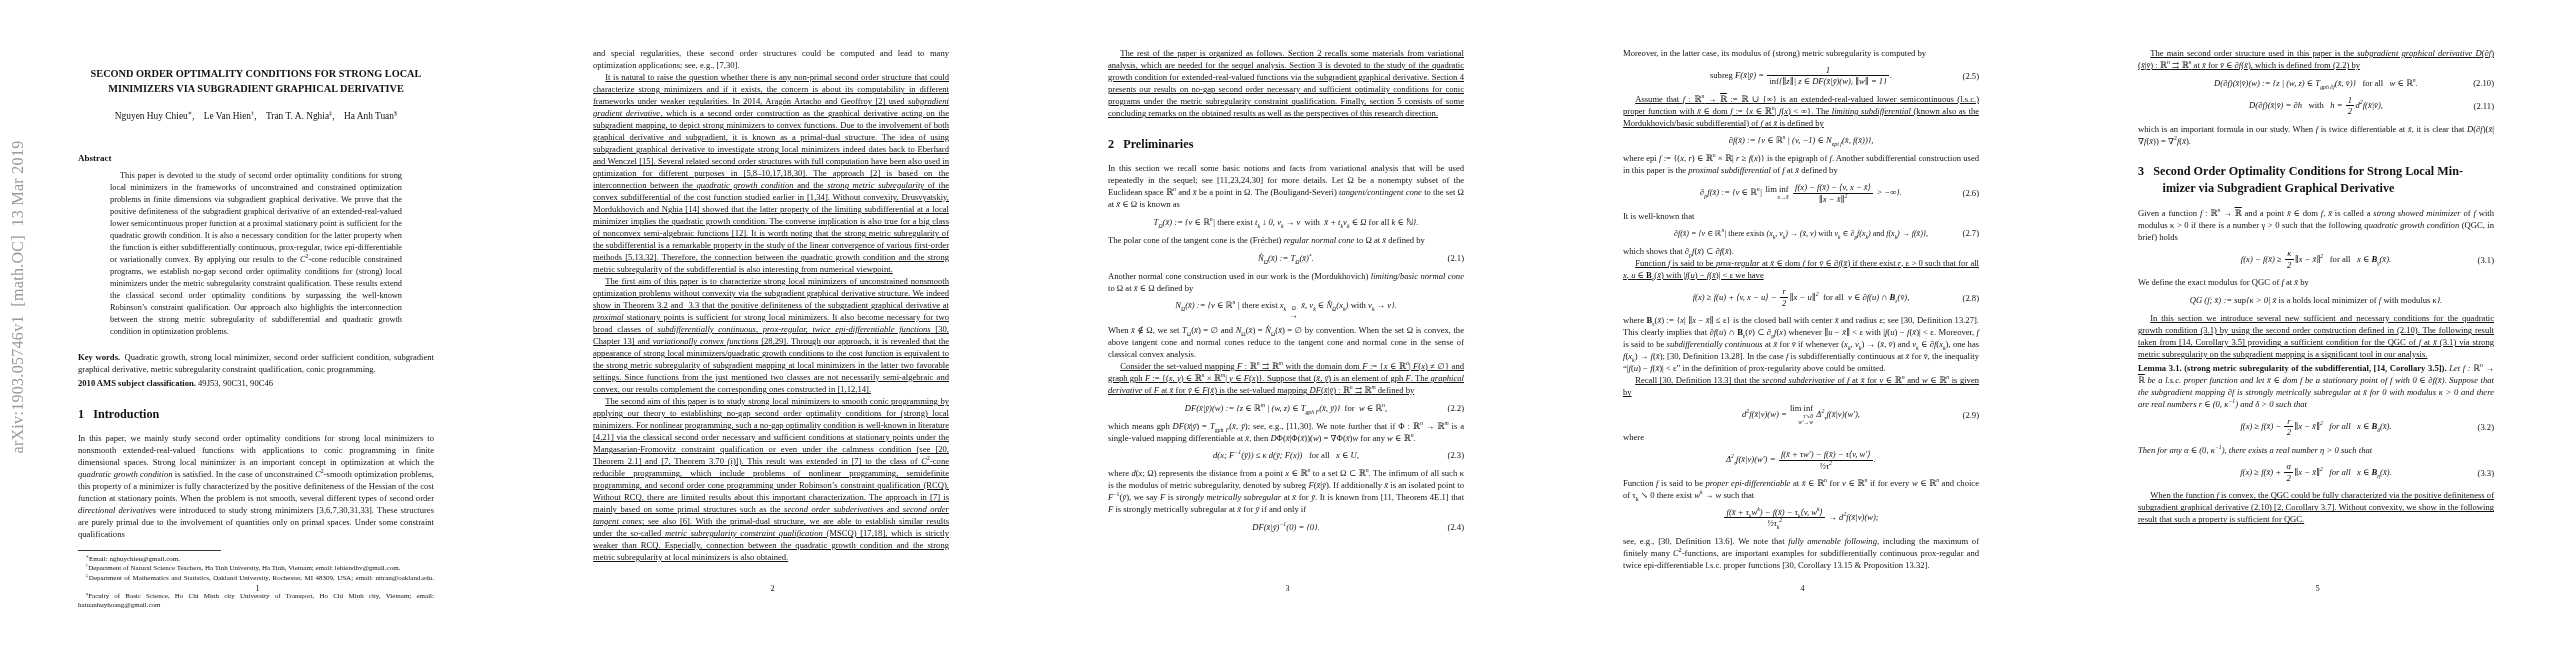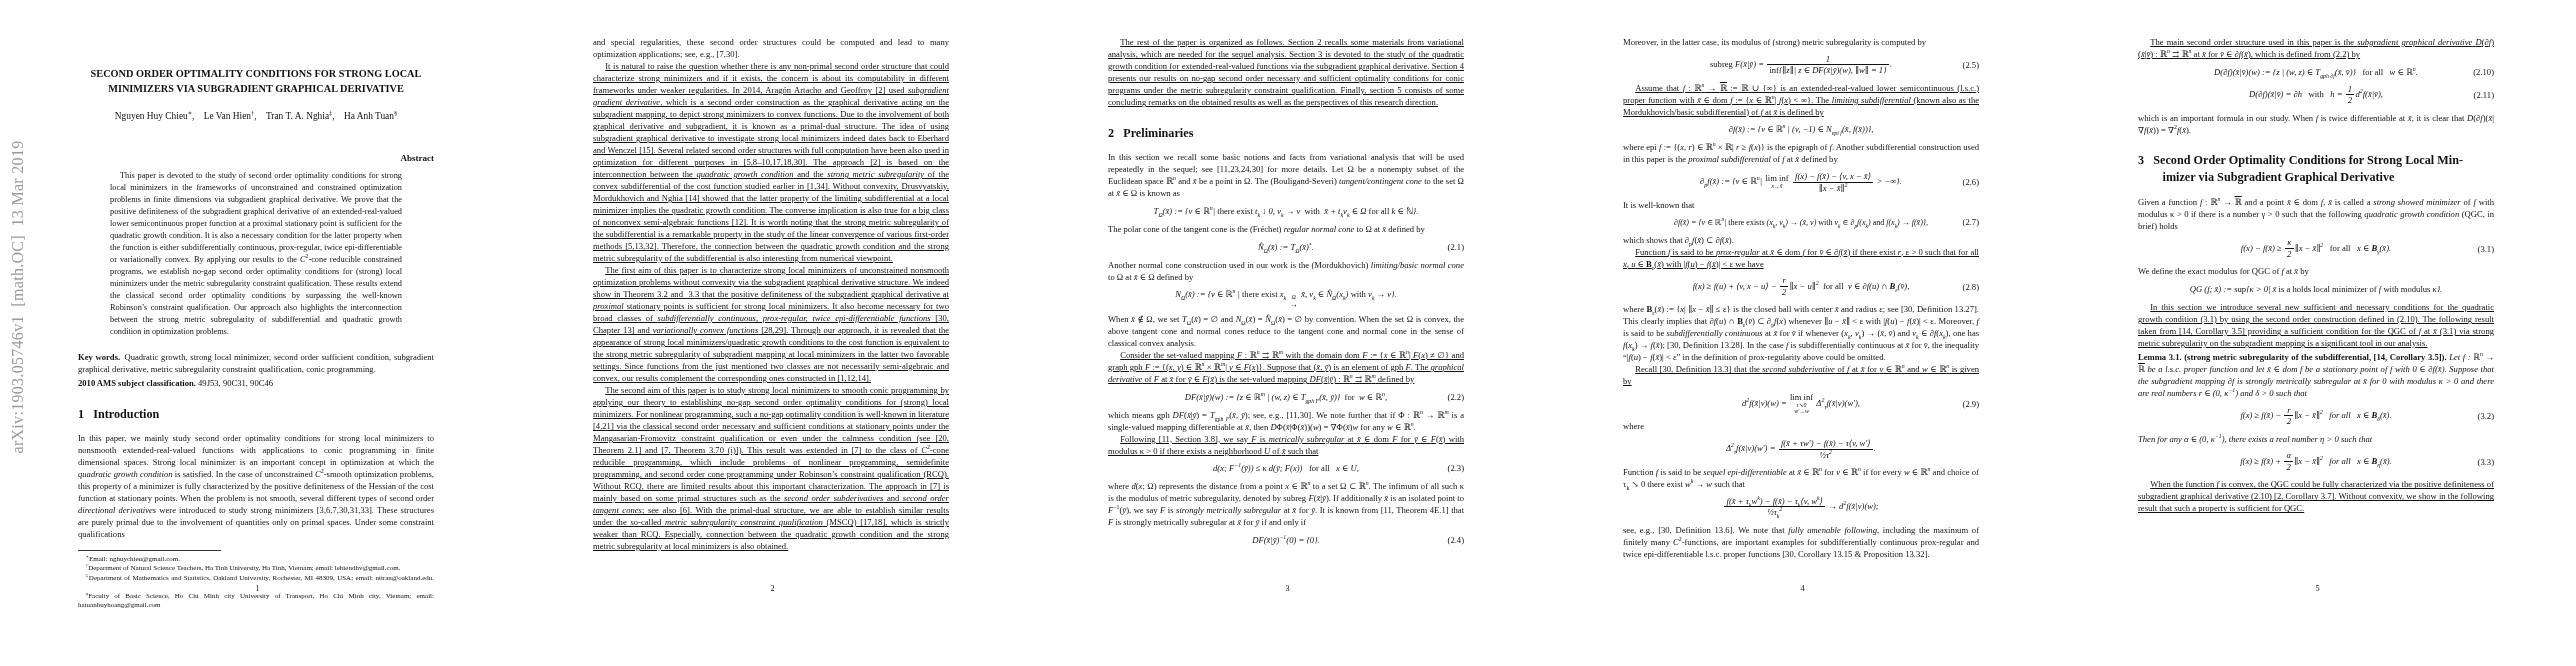--- a/index.html
+++ b/index.html
@@ -1,37 +1,37 @@
 <!DOCTYPE html>
 <html style="font-size:9px"><head>
 <meta charset="utf-8">
 <style>
   html,body{margin:0;padding:0;background:#ffffff;}
   body{width:2576px;height:667px;overflow:hidden;
        font-family:"Liberation Serif","DejaVu Serif","DejaVu Sans",serif;color:#111;}
   #pages{display:flex;flex-direction:row;width:2576px;height:667px;}
   .sheet{position:relative;width:515px;height:667px;background:#fff;overflow:hidden;flex:0 0 auto;}
-  .content{position:absolute;left:78px;width:356px;top:36px;}
+  .content{position:absolute;left:78px;width:356px;top:47px;}
   .p1 .content{top:67px;}
   .title{text-align:center;font-weight:bold;font-size:10.3px;line-height:14.5px;margin:0 0 14.5px 0;}
   .authors{text-align:center;font-size:9.4px;margin:0 0 32px 0;}
-  .abs-head{text-align:right;font-weight:bold;font-size:9px;margin:0 0 7.2px 0;}
+  .abs-head{text-align:left;font-weight:bold;font-size:9px;margin:0 0 7.2px 0;}
   .abstract{margin:0 32px 13.3px 32px;font-size:8.3px;line-height:12px;text-align:justify;text-indent:10px;}
   .par{font-size:8.6px;line-height:12px;text-align:justify;margin:0;}
   .par.ind{text-indent:12.2px;text-decoration:underline;}
   .par.kw{margin-top:2px;}
   .sec-head{font-size:12.2px;font-weight:bold;margin:16.7px 0 10px 0;padding-left:24.5px;text-indent:-24.5px;line-height:16.7px;}
   .eqrow{position:relative;text-align:center;font-style:italic;font-size:8.6px;margin:5.6px 0;line-height:1.45;}
   .eqrow.tight{font-size:8px;}
   .eqrow .rm,.tag{font-style:normal;}
   .tag{position:absolute;right:0;top:50%;transform:translateY(-50%);font-size:8.6px;}
   .fr{display:inline-flex;flex-direction:column;vertical-align:middle;text-align:center;margin:0 1.1px;line-height:1.25;}
   .fr .a{display:block;border-bottom:0.6px solid #111;padding:0 2.2px;}
   .fr .b{display:block;padding:0 2.2px;text-align:center;}
-  .lum{display:inline-flex;flex-direction:column;vertical-align:middle;text-align:center;line-height:1.05;margin:0 1.1px;}
+  .lum{display:inline-flex;flex-direction:column;vertical-align:middle;text-align:right;line-height:1.05;margin:0 1.1px;}
   .lum .un{font-size:5.8px;line-height:1.1;}
   .oa{display:inline-flex;flex-direction:column;vertical-align:-1.7px;text-align:center;line-height:.8;margin:0 1.1px;}
   .oa .t{font-size:5.6px;line-height:1;}
   .ol{text-decoration:overline;}
   sup,sub{font-size:68%;line-height:0;}
   .fnrule{border:none;border-top:0.8px solid #333;width:143px;margin:10px 0 3.9px 0;}
   .footnote{font-size:7px;line-height:9.2px;text-align:justify;margin:0;text-indent:7.8px;}
   .pageno{position:absolute;top:584px;left:0;width:100%;text-align:center;font-size:8.3px;background:#fff;}
   .wm{position:absolute;left:-138px;top:286px;width:316px;height:22px;color:#9a9a9a;
       font-size:16px;letter-spacing:0.3px;white-space:pre;text-align:center;
@@ -81,21 +81,20 @@
         <div class="eqrow"><span class="eqbody">N̂<sub>Ω</sub>(x̄) := T<sub>Ω</sub>(x̄)<sup>∘</sup>.</span><span class="tag">(2.1)</span></div>
         <p class="par">Another normal cone construction used in our work is the (Mordukhovich) <i>limiting/basic normal cone</i> to Ω at <i>x̄</i> ∈ Ω defined by</p>
         <div class="eqrow"><span class="eqbody">N<sub>Ω</sub>(x̄) := {v ∈ ℝ<sup>n</sup> | <span class="rm">there exist</span> x<sub>k</sub> <span class="oa">
               <span class="t">Ω</span>
               <span>→</span>
             </span> x̄, v<sub>k</sub> ∈ N̂<sub>Ω</sub>(x<sub>k</sub>) <span class="rm">with</span> v<sub>k</sub> → v}.</span></div>
         <p class="par">When <i>x̄</i> ∉ Ω, we set <i>T</i><sub>Ω</sub>(<i>x̄</i>) = ∅ and <i>N</i><sub>Ω</sub>(<i>x̄</i>) = <i>N̂</i><sub>Ω</sub>(<i>x̄</i>) = ∅ by convention. When the set Ω is convex, the above tangent cone and normal cones reduce to the tangent cone and normal cone in the sense of classical convex analysis.</p>
         <p class="par ind">Consider the set-valued mapping <i>F</i> : ℝ<sup><i>n</i></sup> ⇉ ℝ<sup><i>m</i></sup> with the domain dom <i>F</i> := {<i>x</i> ∈ ℝ<sup><i>n</i></sup>| <i>F</i>(<i>x</i>) ≠ ∅} and graph gph <i>F</i> := {(<i>x</i>, <i>y</i>) ∈ ℝ<sup><i>n</i></sup> × ℝ<sup><i>m</i></sup>| <i>y</i> ∈ <i>F</i>(<i>x</i>)}. Suppose that (<i>x̄</i>, <i>ȳ</i>) is an element of gph <i>F</i>. The <i>graphical derivative</i> of <i>F</i> at <i>x̄</i> for <i>ȳ</i> ∈ <i>F</i>(<i>x̄</i>) is the set-valued mapping <i>DF</i>(<i>x̄</i>|<i>ȳ</i>) : ℝ<sup><i>n</i></sup> ⇉ ℝ<sup><i>m</i></sup> defined by</p>
         <div class="eqrow"><span class="eqbody">DF(x̄|ȳ)(w) := {z ∈ ℝ<sup>m</sup> | (w, z) ∈ T<sub>gph F</sub>(x̄, ȳ)} &nbsp;<span class="rm">for</span>&nbsp; w ∈ ℝ<sup>n</sup>,</span><span class="tag">(2.2)</span></div>
         <p class="par">which means gph <i>DF</i>(<i>x̄</i>|<i>ȳ</i>) = <i>T</i><sub>gph <i>F</i></sub>(<i>x̄</i>, <i>ȳ</i>); see, e.g., [11,30]. We note further that if Φ : ℝ<sup><i>n</i></sup> → ℝ<sup><i>m</i></sup> is a single-valued mapping differentiable at <i>x̄</i>, then <i>D</i>Φ(<i>x̄</i>|Φ(<i>x̄</i>))(<i>w</i>) = ∇Φ(<i>x̄</i>)<i>w</i> for any <i>w</i> ∈ ℝ<sup><i>n</i></sup>.</p>
-        <p class="par ind">Following [11, Section 3.8], we say <i>F</i> is <i>metrically subregular</i> at <i>x̄</i> ∈ dom <i>F</i> for <i>ȳ</i> ∈ <i>F</i>(<i>x̄</i>) with modulus κ &gt; 0 if there exists a neighborhood <i>U</i> of <i>x̄</i> such that</p>
         <div class="eqrow"><span class="eqbody">d(x; F<sup>−1</sup>(ȳ)) ≤ κ d(ȳ; F(x)) &nbsp;&nbsp;<span class="rm">for all</span>&nbsp;&nbsp; x ∈ U,</span><span class="tag">(2.3)</span></div>
         <p class="par">where <i>d</i>(<i>x</i>; Ω) represents the distance from a point <i>x</i> ∈ ℝ<sup><i>n</i></sup> to a set Ω ⊂ ℝ<sup><i>n</i></sup>. The infimum of all such κ is the modulus of metric subregularity, denoted by subreg <i>F</i>(<i>x̄</i>|<i>ȳ</i>). If additionally <i>x̄</i> is an isolated point to <i>F</i><sup>−1</sup>(<i>ȳ</i>), we say <i>F</i> is <i>strongly metrically subregular</i> at <i>x̄</i> for <i>ȳ</i>. It is known from [11, Theorem 4E.1] that <i>F</i> is strongly metrically subregular at <i>x̄</i> for <i>ȳ</i> if and only if</p>
         <div class="eqrow"><span class="eqbody">DF(x̄|ȳ)<sup>−1</sup>(0) = {0}.</span><span class="tag">(2.4)</span></div>
       </div>
       <div class="pageno">3</div>
     </div>
     <div class="sheet">
       <div class="content">
         <p class="par">Moreover, in the latter case, its modulus of (strong) metric subregularity is computed by</p>
         <div class="eqrow"><span class="eqbody"><span class="rm">subreg</span> F(x̄|ȳ) = <span class="fr">
@@ -125,21 +124,21 @@
         <div class="eqrow"><span class="eqbody">d<sup>2</sup>f(x̄|v)(w) = <span class="lum">
               <span class="rm">lim inf</span>
               <span class="un">τ↘0</span>
               <span class="un">w′→w</span>
             </span> Δ<sup>2</sup><sub>τ</sub>f(x̄|v)(w′),</span><span class="tag">(2.9)</span></div>
         <p class="par">where</p>
         <div class="eqrow"><span class="eqbody">Δ<sup>2</sup><sub>τ</sub>f(x̄|v)(w′) = <span class="fr">
               <span class="a">f(x̄ + τw′) − f(x̄) − τ⟨v, w′⟩</span>
               <span class="b">½τ<sup>2</sup></span>
             </span>.</span></div>
-        <p class="par">Function <i>f</i> is said to be <i>sequel epi-differentiable</i> at <i>x̄</i> ∈ ℝ<sup><i>n</i></sup> for <i>v</i> ∈ ℝ<sup><i>n</i></sup> if for every <i>w</i> ∈ ℝ<sup><i>n</i></sup> and choice of τ<sub>k</sub> ↘ 0 there exist <i>w<sup>k</sup></i> → <i>w</i> such that</p>
+        <p class="par">Function <i>f</i> is said to be <i>proper epi-differentiable</i> at <i>x̄</i> ∈ ℝ<sup><i>n</i></sup> for <i>v</i> ∈ ℝ<sup><i>n</i></sup> if for every <i>w</i> ∈ ℝ<sup><i>n</i></sup> and choice of τ<sub>k</sub> ↘ 0 there exist <i>w<sup>k</sup></i> → <i>w</i> such that</p>
         <div class="eqrow"><span class="eqbody"><span class="fr">
               <span class="a">f(x̄ + τ<sub>k</sub>w<sup>k</sup>) − f(x̄) − τ<sub>k</sub>⟨v, w<sup>k</sup>⟩</span>
               <span class="b">½τ<sub>k</sub><sup>2</sup></span>
             </span> → d<sup>2</sup>f(x̄|v)(w);</span></div>
         <p class="par">see, e.g., [30, Definition 13.6]. We note that <i>fully amenable following</i>, including the maximum of finitely many <i>C</i><sup>2</sup>-functions, are important examples for subdifferentially continuous prox-regular and twice epi-differentiable l.s.c. proper functions [30, Corollary 13.15 &amp; Proposition 13.32].</p>
       </div>
       <div class="pageno">4</div>
     </div>
     <div class="sheet">
       <div class="content">

